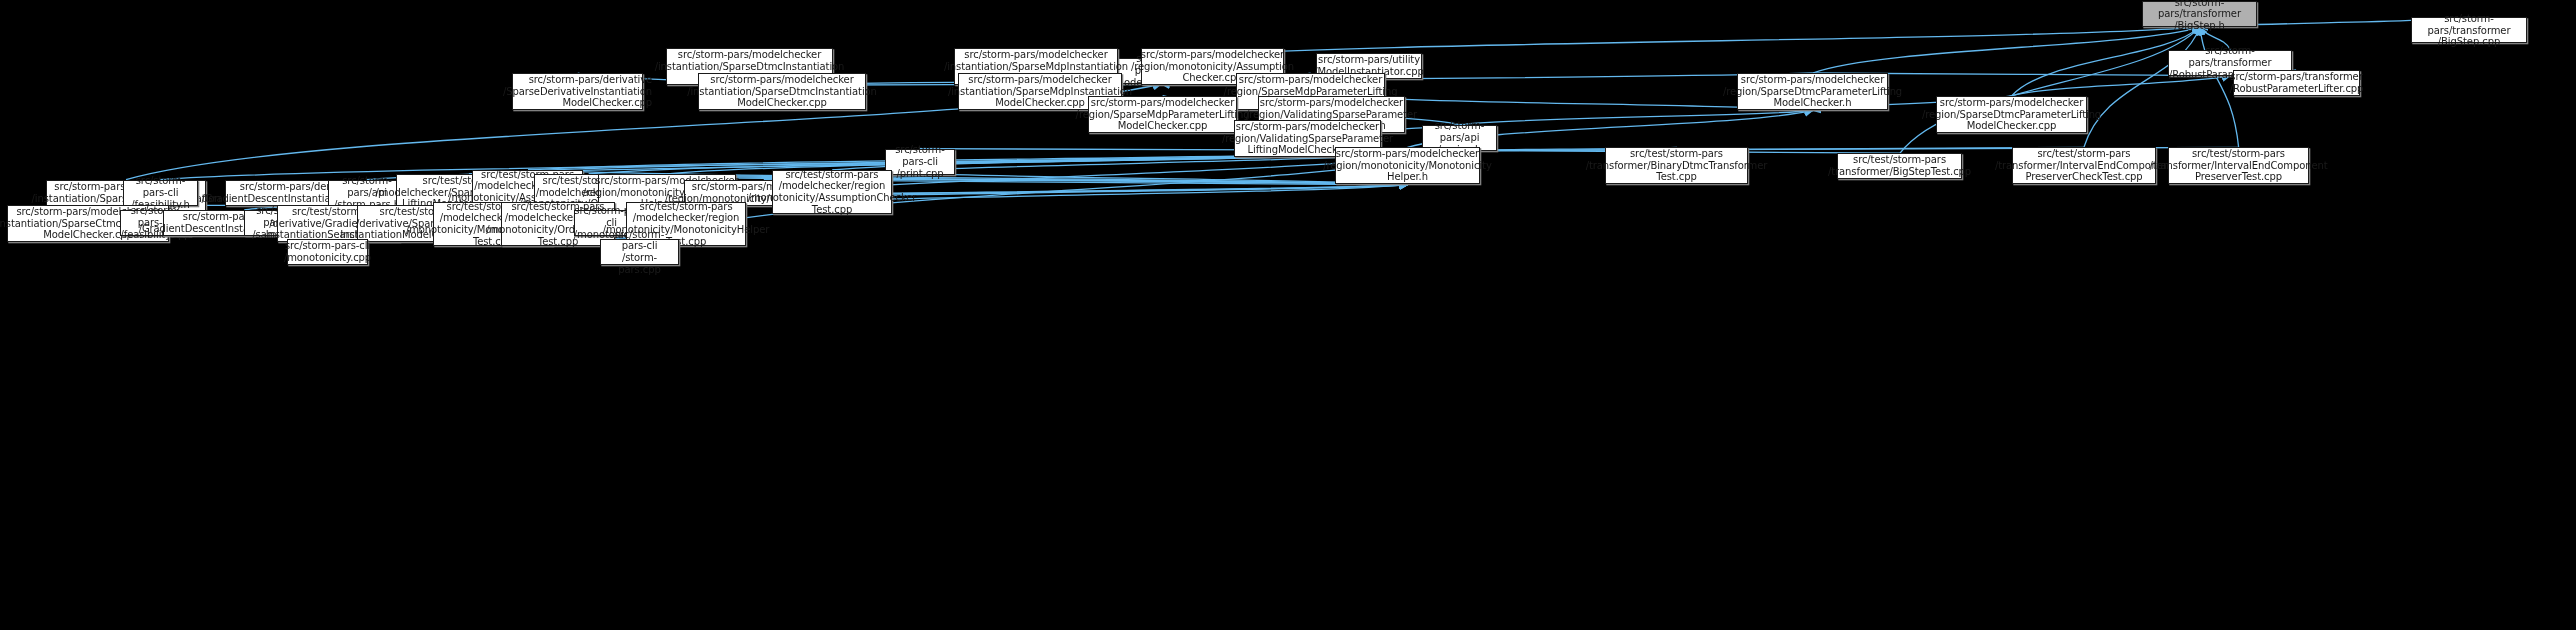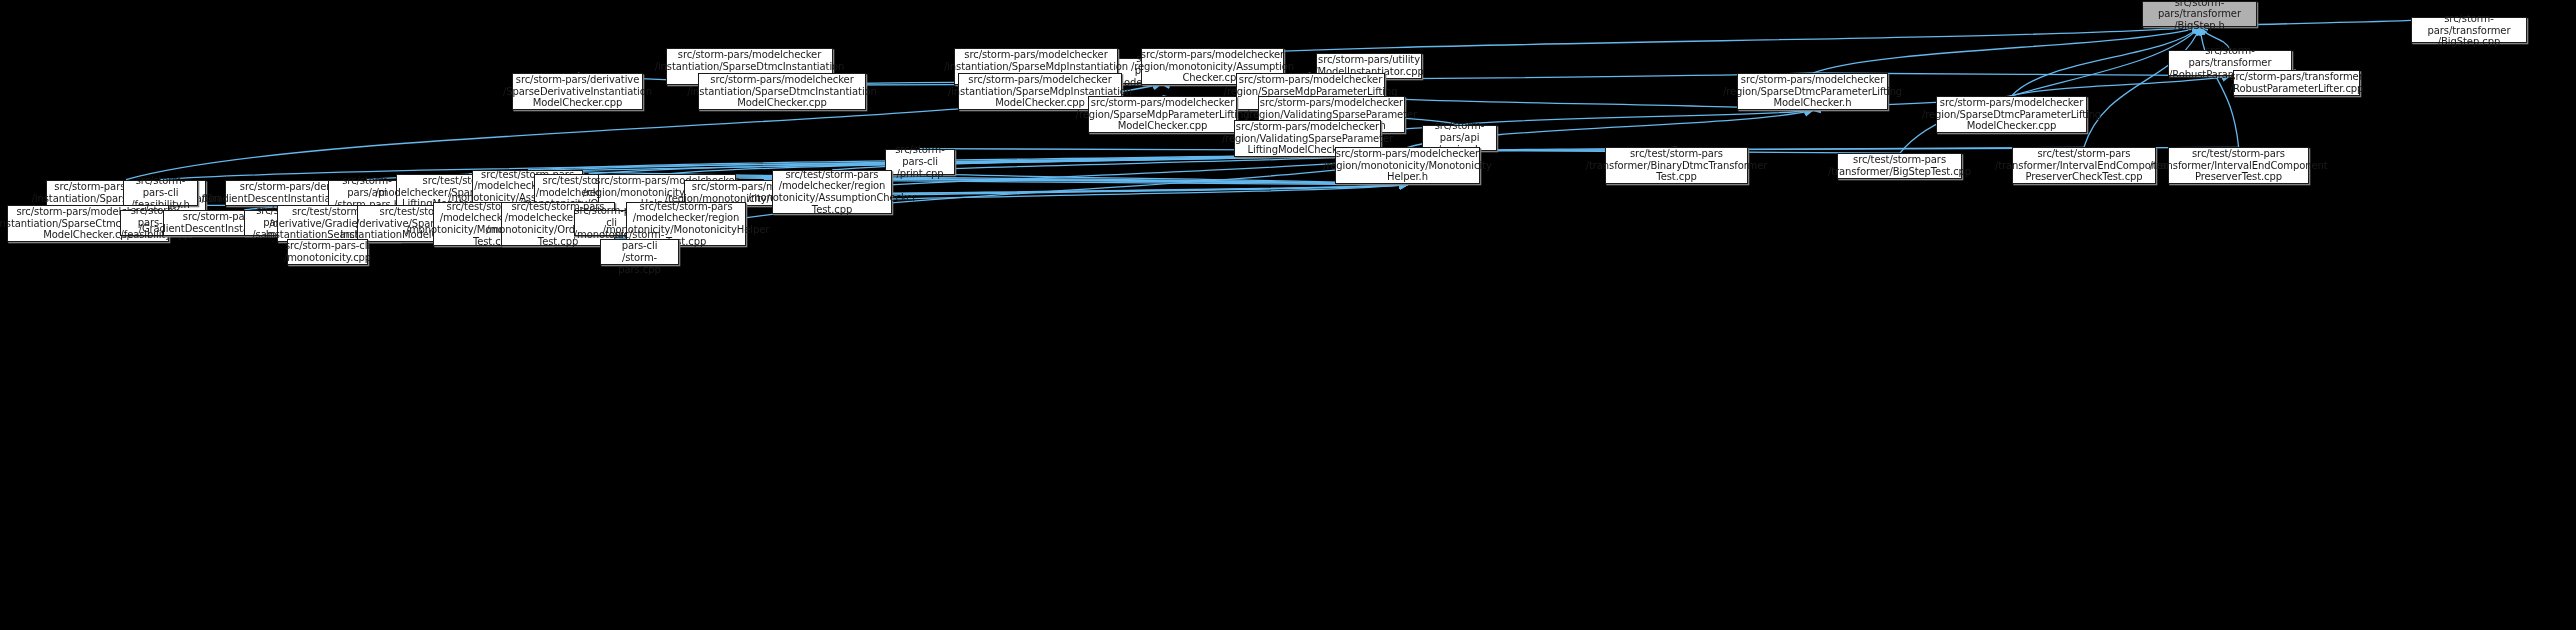--- a/index.html
+++ b/index.html
@@ -144,21 +144,21 @@
     <div class="node" style="left: 1141px; top: 48px; width: 143px; height: 37px;">src/storm-pars/modelchecker
 /region/monotonicity/Assumption
 Checker.cpp</div>
     <div class="node" style="left: 1316px; top: 53px; width: 106px; height: 26px;">src/storm-pars/utility
 /ModelInstantiator.cpp</div>
     <div class="node" style="left: 1737px; top: 73px; width: 151px; height: 37px;">src/storm-pars/modelchecker
 /region/SparseDtmcParameterLifting
 ModelChecker.h</div>
     <div class="node" style="left: 2168px; top: 50px; width: 124px; height: 26px;">src/storm-pars/transformer
 /RobustParameterLifter.h</div>
-    <div class="node" style="left: 512px; top: 73px; width: 131px; height: 37px;">src/storm-pars/derivative
+    <div class="node" style="left: 512px; top: 73px; width: 131px; height: 37px; text-align: right;">src/storm-pars/derivative
 /SparseDerivativeInstantiation
 ModelChecker.cpp</div>
     <div class="node" style="left: 698px; top: 73px; width: 168px; height: 37px;">src/storm-pars/modelchecker
 /instantiation/SparseDtmcInstantiation
 ModelChecker.cpp</div>
     <div class="node" style="left: 958px; top: 73px; width: 164px; height: 37px;">src/storm-pars/modelchecker
 /instantiation/SparseMdpInstantiation
 ModelChecker.cpp</div>
     <div class="node" style="left: 1236px; top: 73px; width: 149px; height: 37px;">src/storm-pars/modelchecker
 /region/SparseMdpParameterLifting

